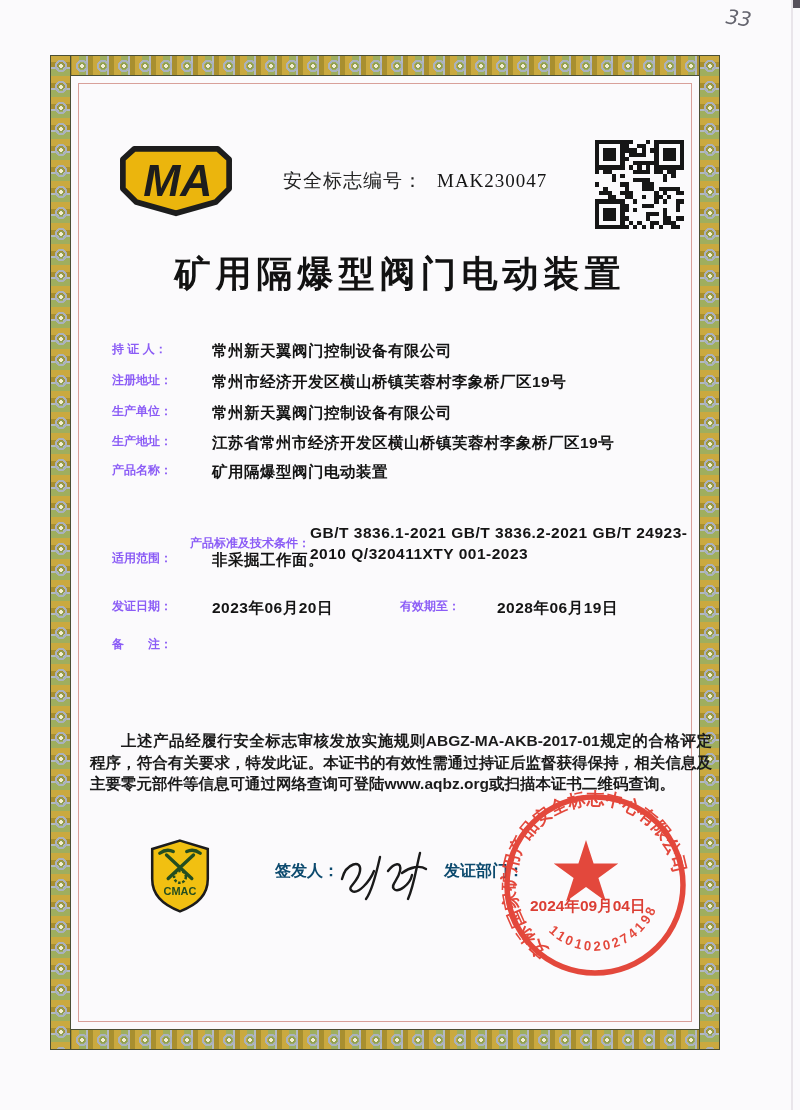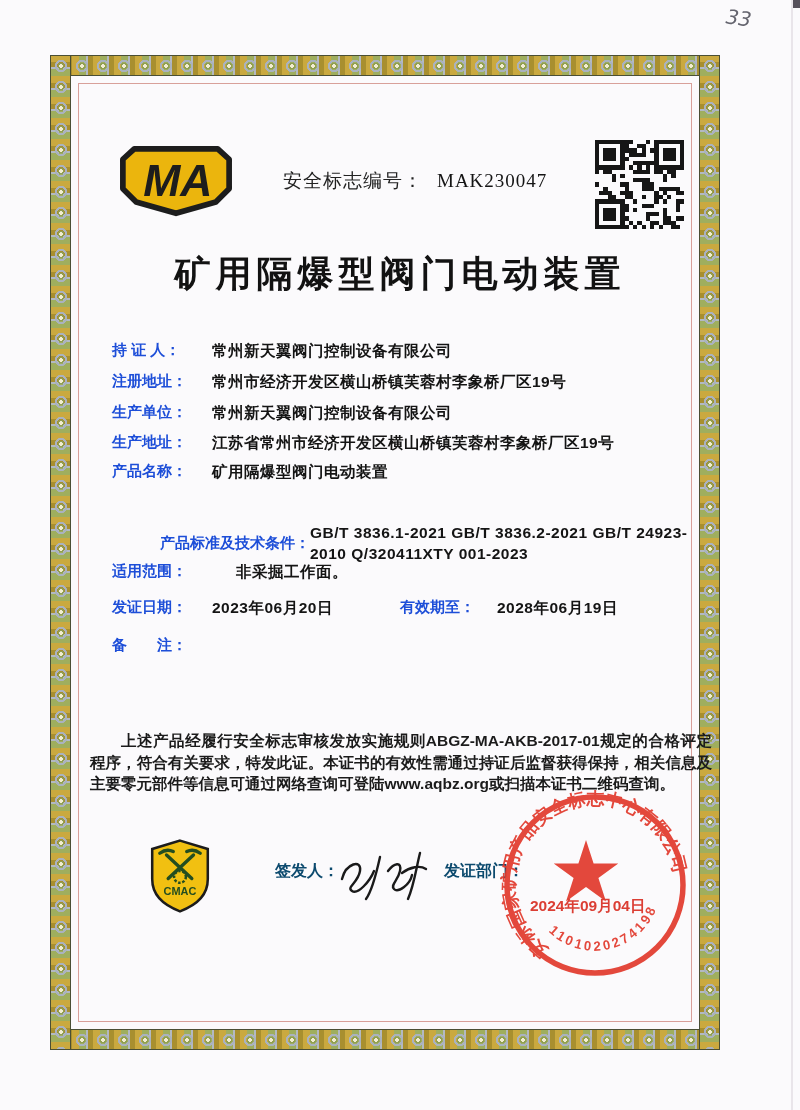--- a/index.html
+++ b/index.html
@@ -21,21 +21,21 @@
     background-size:21px 21px,21px 21px,auto;}
   .innerframe{position:absolute;left:78px;top:83px;width:614px;height:939px;
       border:1px solid #d8a09a;box-sizing:border-box;}
   .certno-row{position:absolute;left:283px;top:168px;display:flex;align-items:baseline;}
   .certno-label{font-size:19px;font-weight:normal;color:#222;letter-spacing:1px;}
   .certno-value{font-family:Liberation Serif, serif;font-size:19px;color:#141414;margin-left:14px;letter-spacing:1px;}
   .title{position:absolute;left:0;top:250px;width:100%;text-align:center;
       font-family:"Liberation Serif","DejaVu Serif",serif;font-weight:bold;
       font-size:36px;letter-spacing:5px;color:#121212;}
   .frow{position:absolute;left:112px;display:flex;align-items:flex-start;}
-  .flabel{font-weight:bold;font-size:15px;color:#1d4ed8;white-space:nowrap;flex:none;}
+  .flabel{font-weight:bold;font-size:12px;color:#8b5cf6;white-space:nowrap;flex:none;}
   .fvalue{font-weight:bold;font-size:15.5px;color:#141414;letter-spacing:0.5px;}
   .gap100{width:100px;}
   .statement{position:absolute;left:90px;top:730px;width:622px;font-weight:bold;
       font-size:15.5px;line-height:21.5px;color:#1b1b1b;text-indent:2em;text-align:justify;}
   .sig-row-label{position:absolute;font-weight:bold;font-size:16px;color:#0c4a6e;}
   .annotation-33{position:absolute;left:726px;top:6px;color:#64646e;font-style:italic;
       font-size:20px;transform:rotate(8deg);font-family:"DejaVu Sans",sans-serif;}
   .scanline{position:absolute;left:791px;top:0;width:2px;height:1110px;background:#e9e5ea;}
   .scancorner{position:absolute;right:0;top:0;width:7px;height:8px;background:#56505b;}
   svg text{font-family:"Liberation Sans","DejaVu Sans",sans-serif;}
@@ -303,21 +303,21 @@
     <span class="fvalue">江苏省常州市经济开发区横山桥镇芙蓉村李象桥厂区19号</span>
   </div>
   <div class="frow" style="top:462px;">
     <span class="flabel gap100">产品名称：</span>
     <span class="fvalue">矿用隔爆型阀门电动装置</span>
   </div>
   <div class="frow" style="top:522px;align-items:center;">
     <span class="flabel" style="width:198px;text-align:right;">产品标准及技术条件：</span>
     <span class="fvalue" style="width:392px;line-height:21px;">GB/T 3836.1-2021 GB/T 3836.2-2021 GB/T 24923-2010 Q/320411XTY 001-2023</span>
   </div>
-  <div class="frow" style="top:562px;gap:24px;">
+  <div class="frow" style="top:550px;">
     <span class="flabel gap100">适用范围：</span>
     <span class="fvalue">非采掘工作面。</span>
   </div>
 
   <div class="frow" style="top:598px;width:580px;">
     <span class="flabel" style="width:100px;">发证日期：</span>
     <span class="fvalue" style="width:188px;">2023年06月20日</span>
     <span class="flabel" style="width:97px;">有效期至：</span>
     <span class="fvalue">2028年06月19日</span>
   </div>

